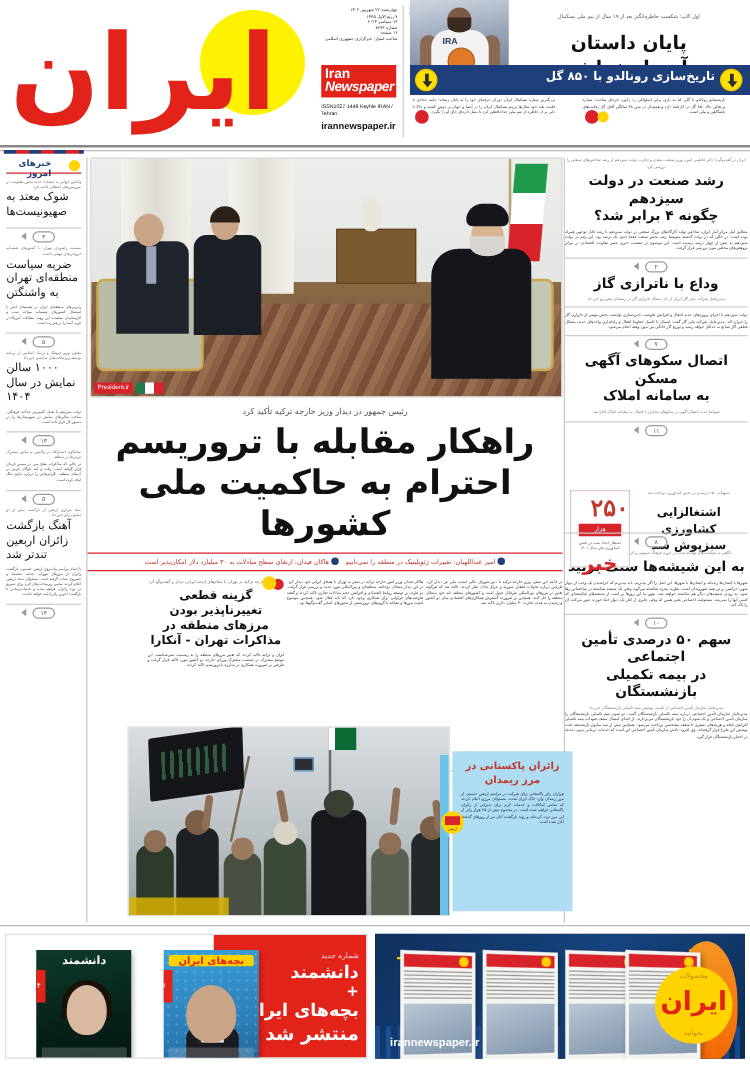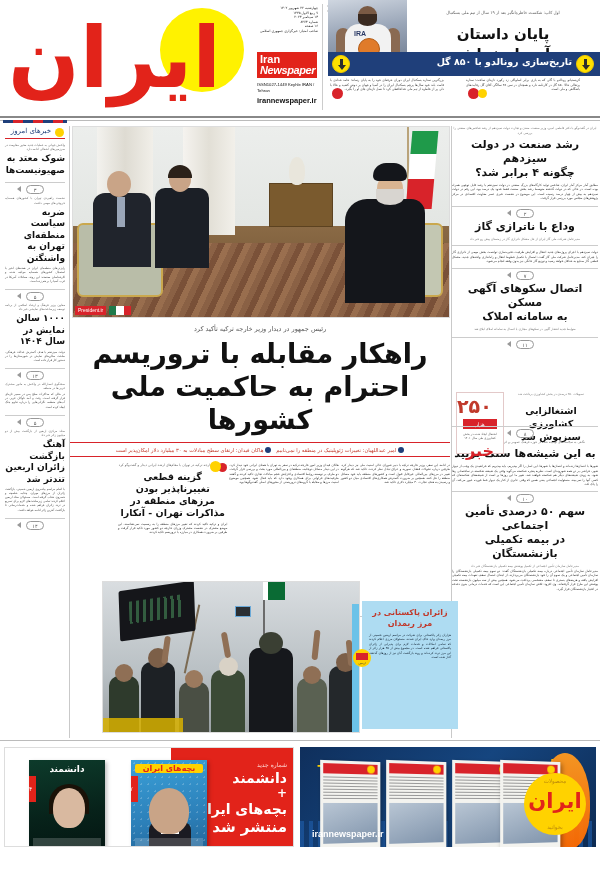--- a/index.html
+++ b/index.html
@@ -133,40 +133,40 @@
   .col-right { position: absolute; left: 452px; top: 126px; width: 146px; height: 612px; }
 
   .vrule { position: absolute; top: 126px; width: 0.8px; height: 612px; background: #c9c9c9; }
 
   
   .sidebar-head {
     position: relative; height: 13px; border-bottom: 1.2px solid #d8232a;
     margin-bottom: 4px;
   }
   .sidebar-head .sh-label {
-    position: absolute; right: 14px; top: 1px; font-size: 7px; font-weight: normal;
+    position: absolute; right: 24px; top: 1px; font-size: 7px; font-weight: bold;
     color: #1f3f7a; direction: rtl;
   }
   .sidebar-head .sh-sun {
     position: absolute; right: 1px; top: 1.5px; width: 9px; height: 9px;
     background: #ffd200; border-radius: 50%;
   }
   .sidebar-topbar {
     position: absolute; left: 3px; top: 120px; width: 64px; height: 3px;
     background: repeating-linear-gradient(90deg,#1f3f7a 0 10px,#d8232a 10px 20px);
   }
 
   .side-item { margin-bottom: 6px; }
   .side-dek {
     font-size: 3px; line-height: 4.2px; color: #666; direction: rtl;
     text-align: justify; margin-bottom: 2px;
   }
   .side-title {
-    font-size: 9px; font-weight: bold; color: #111; direction: rtl;
-    line-height: 11.5px; text-align: right; margin-bottom: 2px; letter-spacing: -0.2px;
+    font-size: 9px; font-weight: normal; color: #111; direction: rtl;
+    line-height: 11.5px; text-align: left; margin-bottom: 2px; letter-spacing: -0.2px;
   }
   .side-body {
     font-size: 2.9px; line-height: 4.1px; color: #444; direction: rtl; text-align: justify;
   }
   .pagemark {
     position: relative; height: 11px; margin: 3px 0;
     border-top: 0.7px solid #ccc;
   }
   .pagemark .pm-circle {
     position: absolute; right: 50%; top: 2px; transform: translateX(50%);
@@ -293,22 +293,22 @@
     line-height: 14px; text-align: center; margin: 3px 0; letter-spacing: -0.3px;
   }
   .rc-body { font-size: 3.1px; line-height: 4.4px; color: #333; direction: rtl; text-align: justify; }
   .rc-rule { border-top: 0.7px solid #ccc; margin: 4px 0; height: 0; }
 
   .stat-badge {
     position: absolute; left: 4px; top: 266px; width: 48px; height: 62px;
     background: #fff; border: 0.8px solid #e3c9c9;
   }
   .sb-num {
-    position: absolute; left: 0; right: 0; top: 2px; text-align: left;
-    font-size: 19px; font-weight: bold; color: #c0392b; direction: rtl;
+    position: absolute; left: 0; right: 0; top: 2px; text-align: right;
+    font-size: 19px; font-weight: bold; color: #c0392b; direction: rtl; font-family: Liberation Serif, serif;
   }
   .sb-unit {
     position: absolute; left: 6px; right: 6px; top: 26px; height: 10px;
     background: #d8232a; color: #fff; font-size: 5px; line-height: 10px;
     text-align: center; direction: rtl;
   }
   .sb-cap {
     position: absolute; left: 2px; right: 2px; top: 39px;
     font-size: 3px; line-height: 4.2px; color: #555; text-align: center; direction: rtl;
   }

